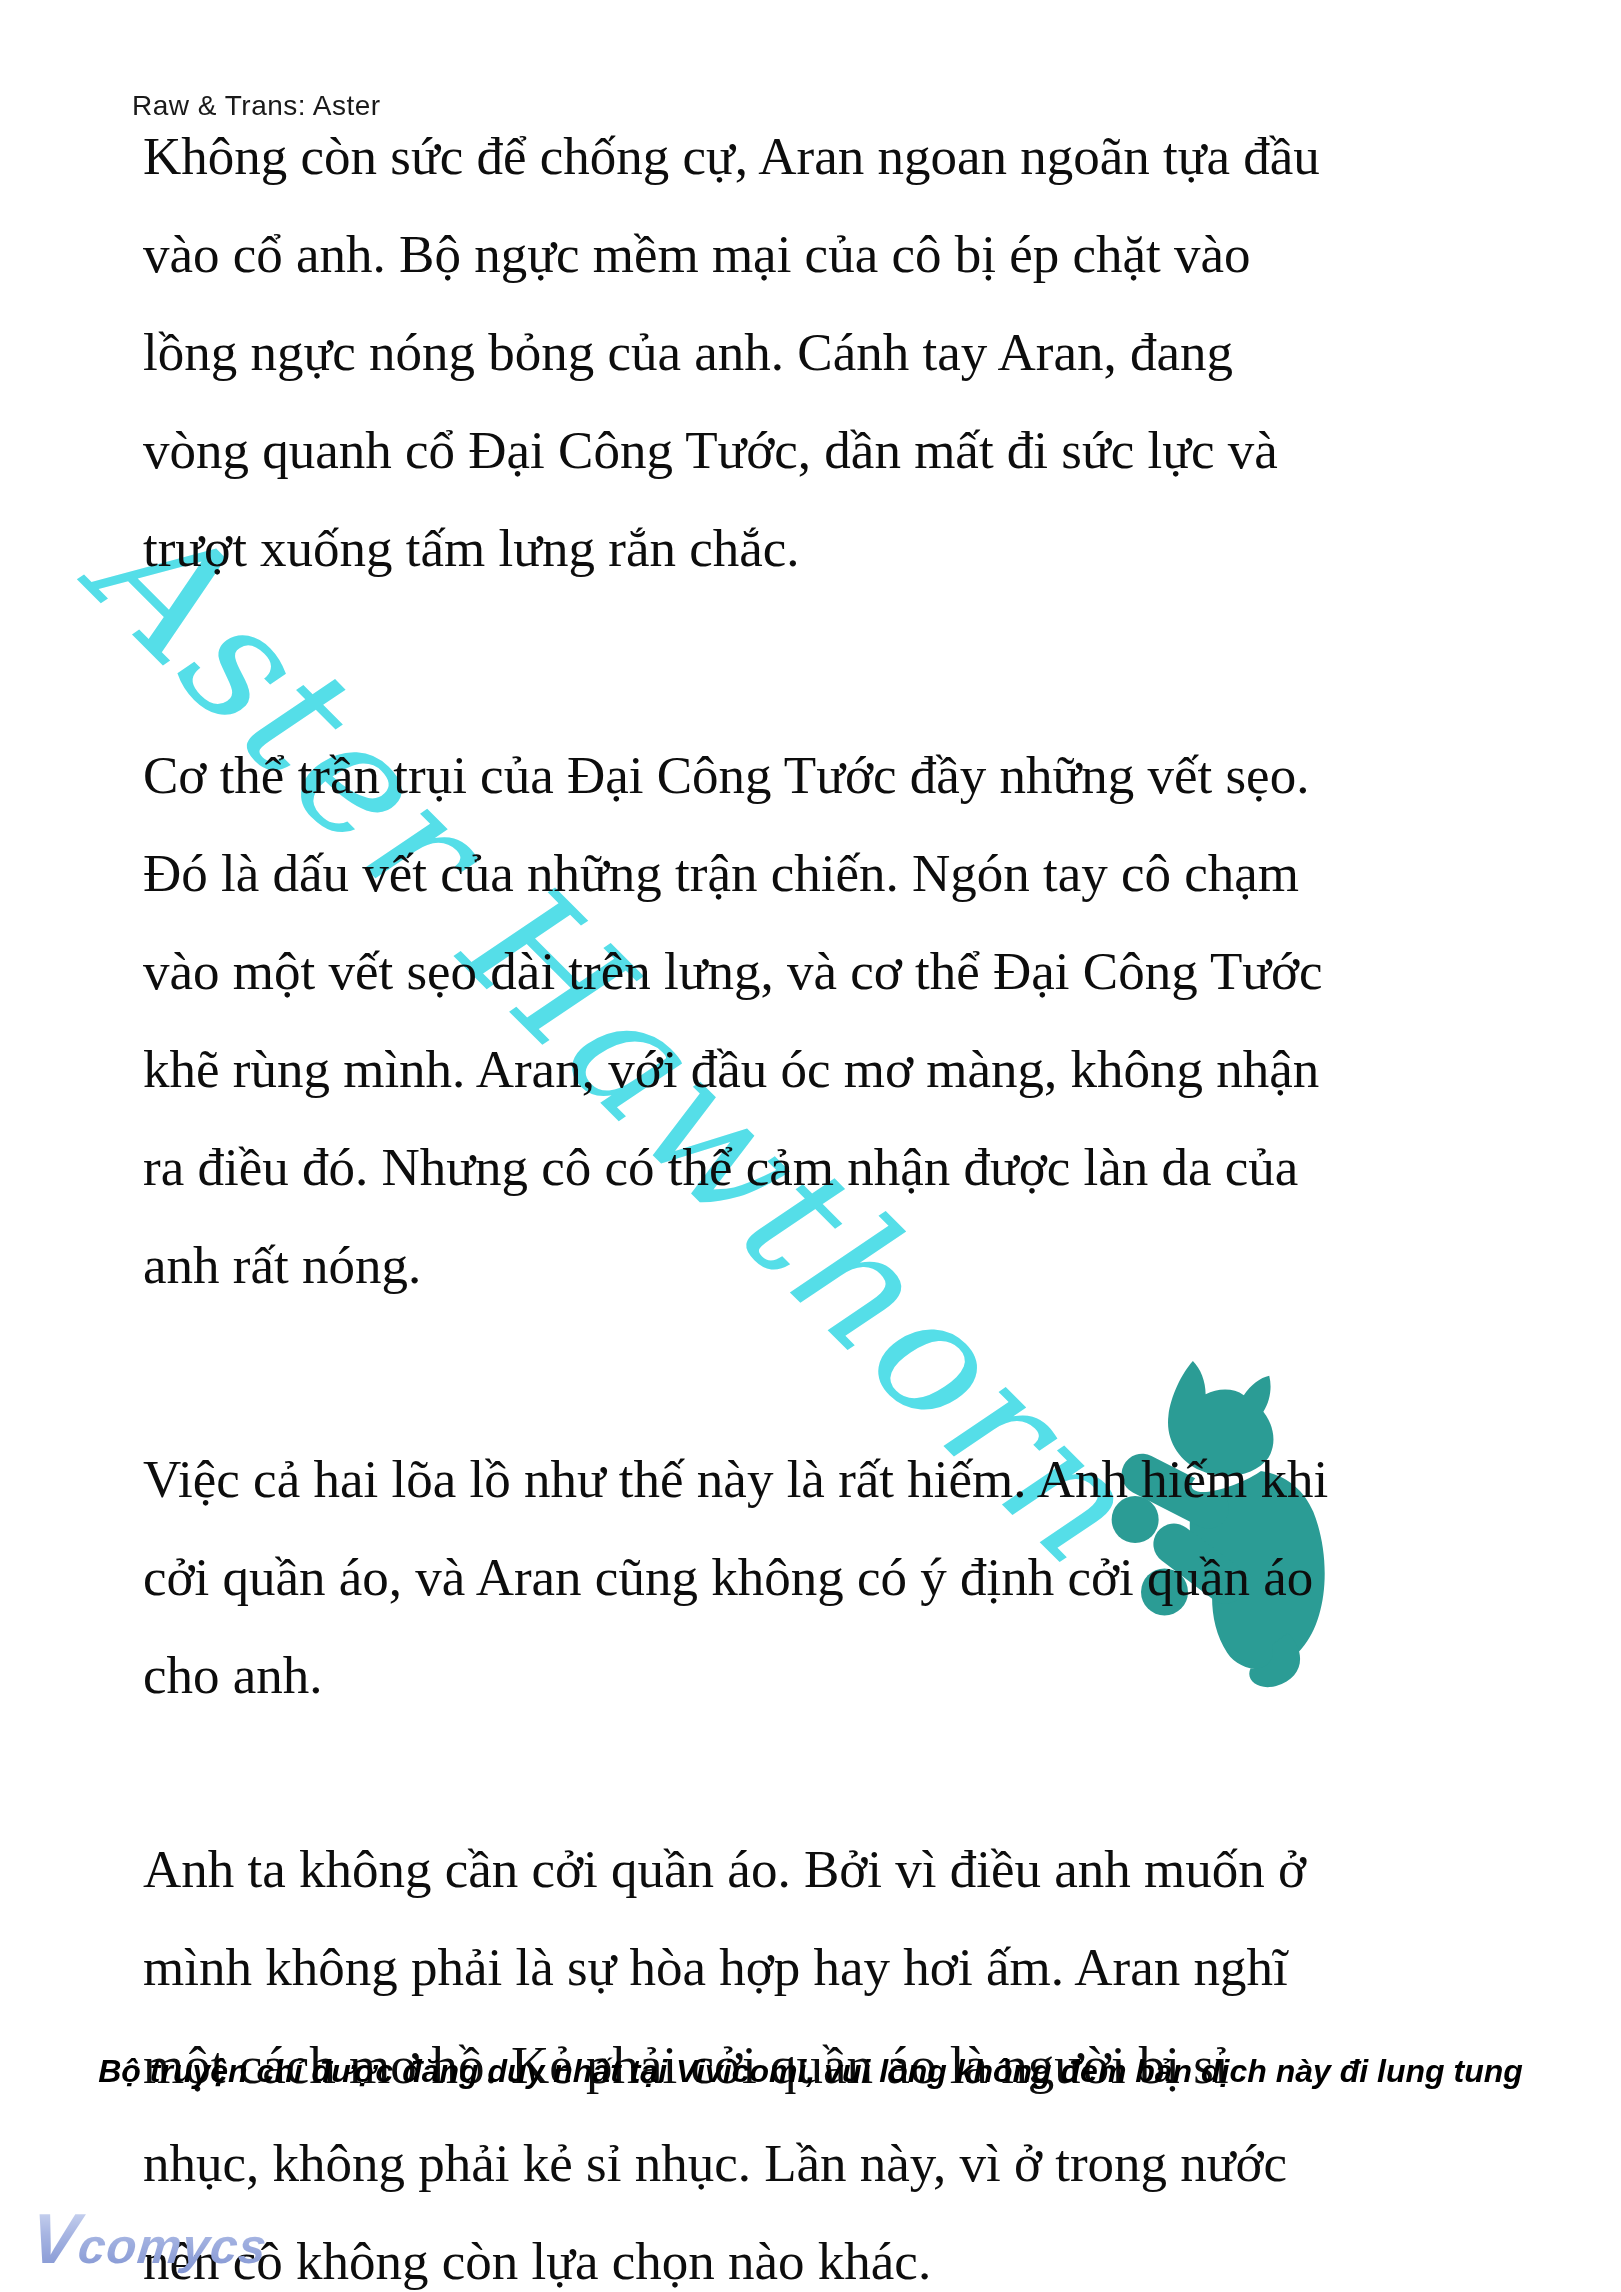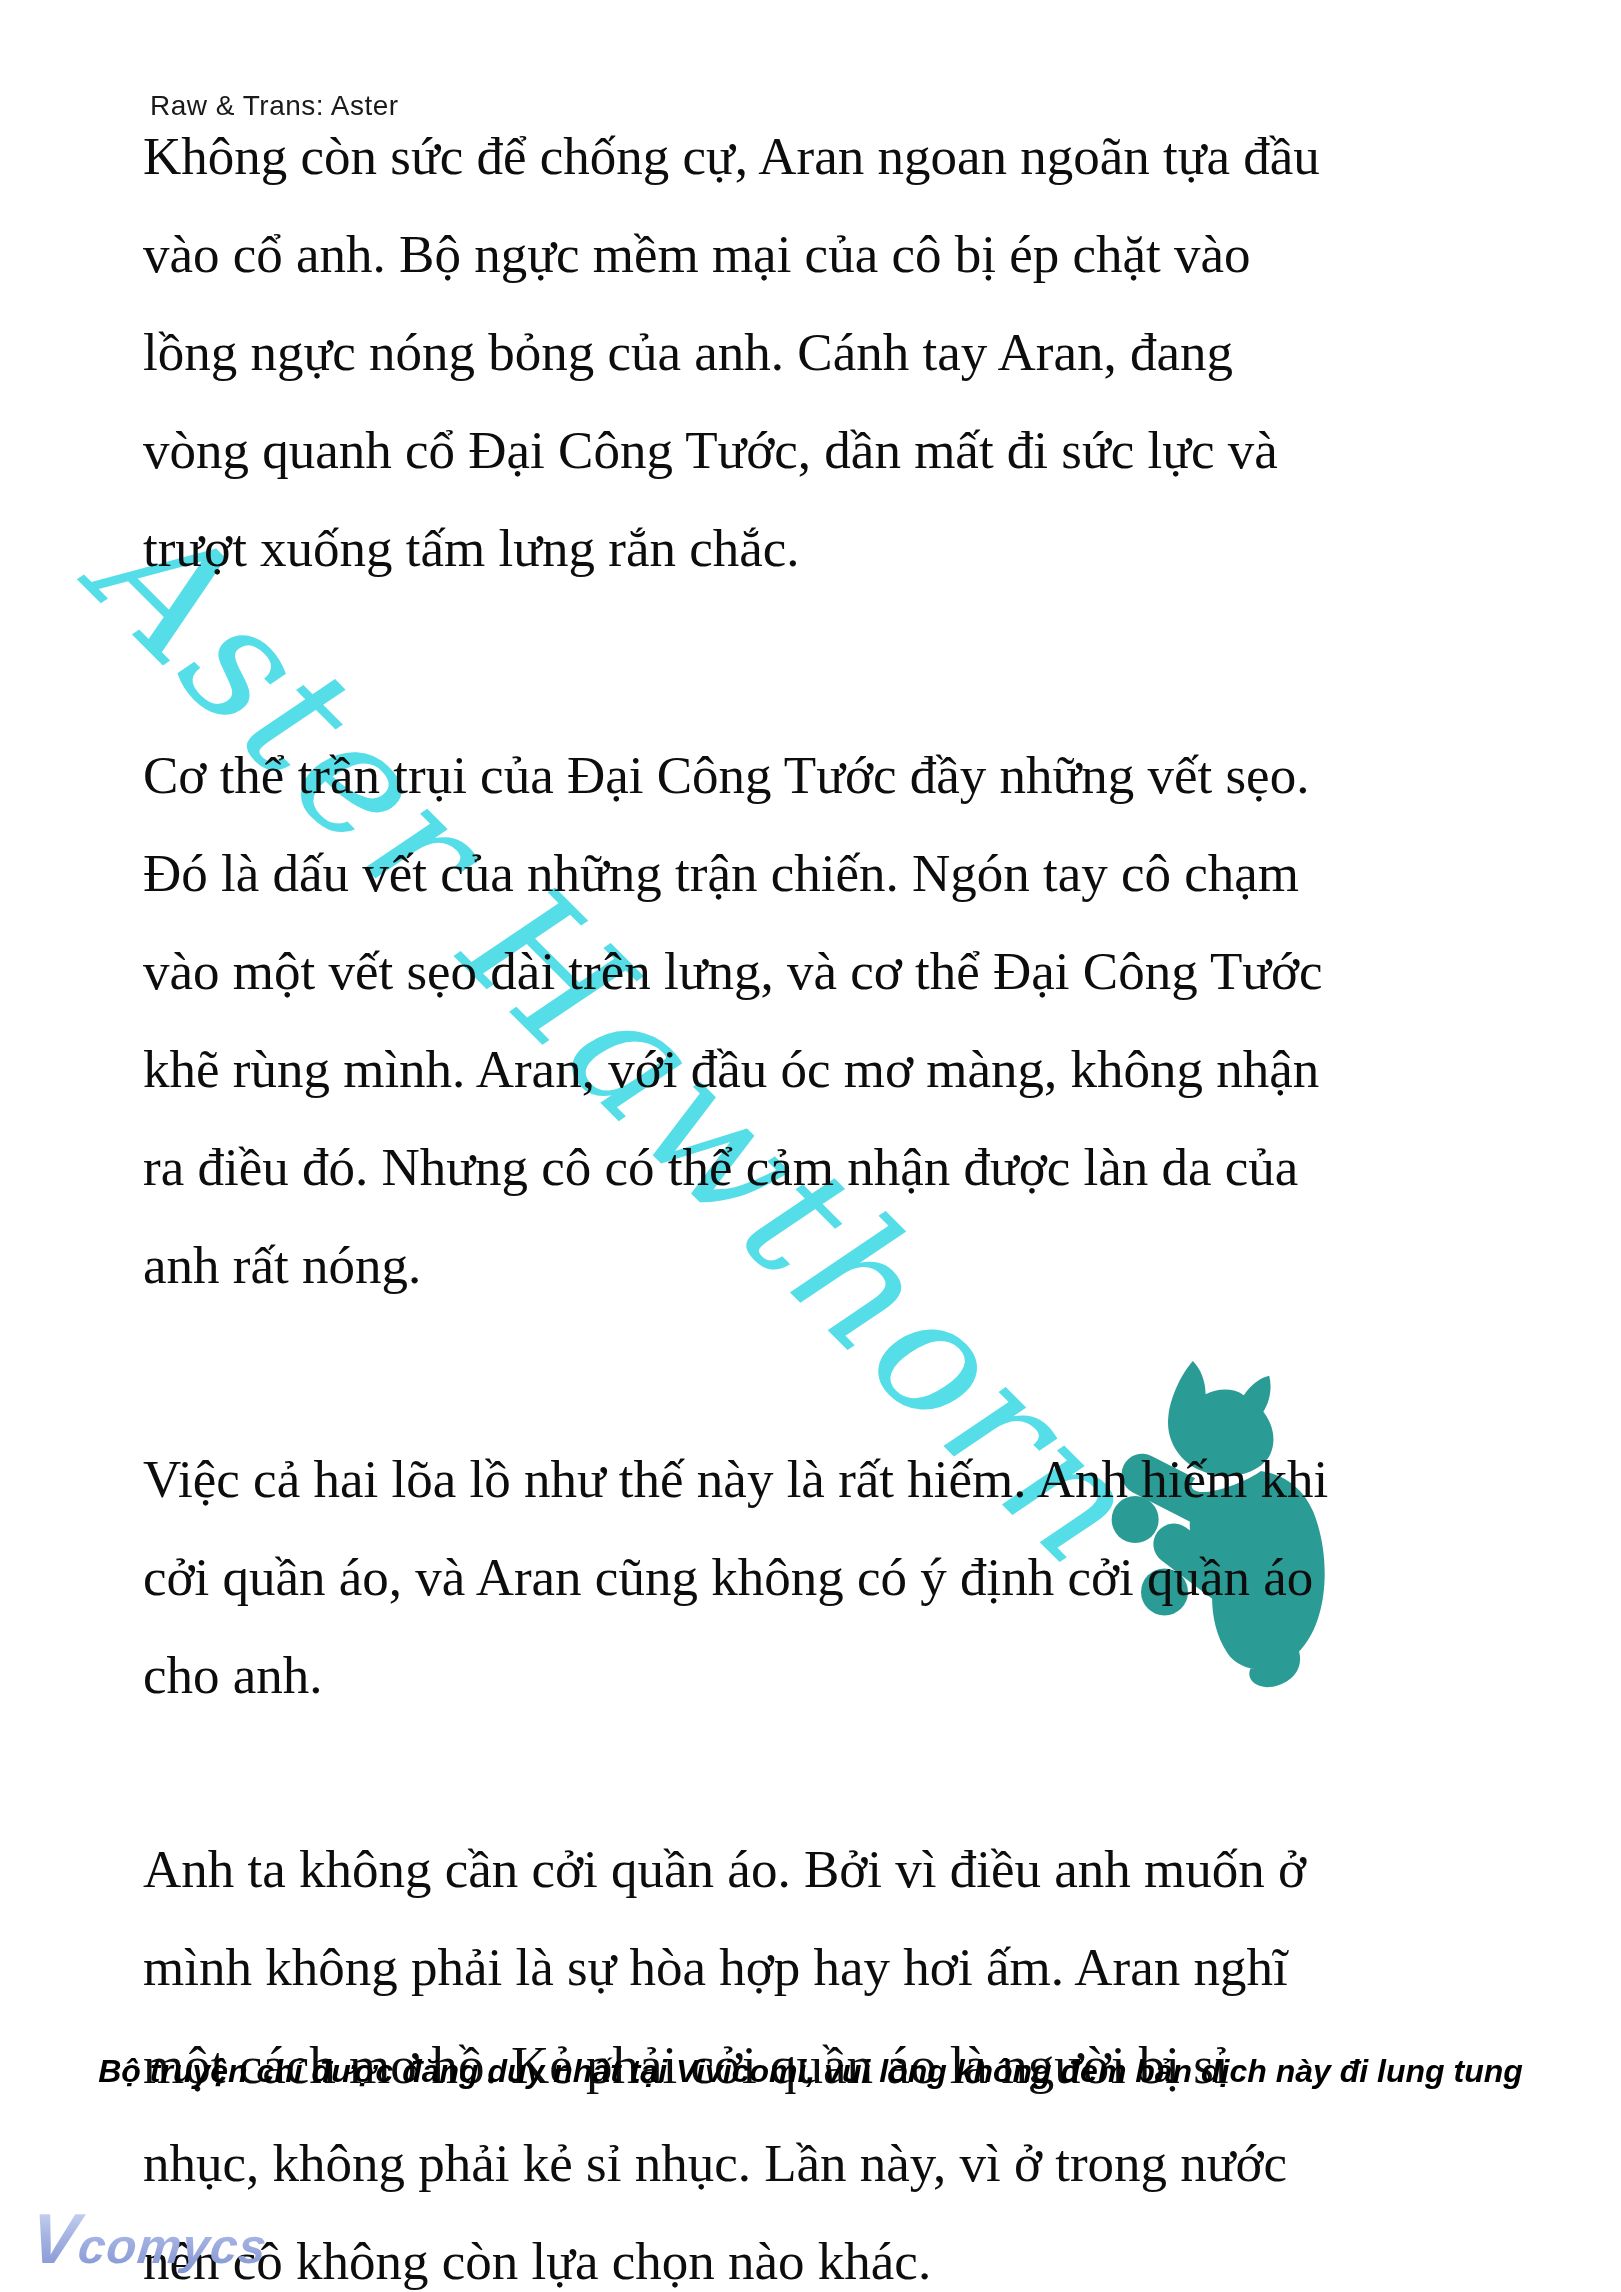--- a/index.html
+++ b/index.html
@@ -8,21 +8,21 @@
     width: 1621px;
     height: 2293px;
     margin: 0 auto;
     background: #ffffff;
     overflow: hidden;
     font-family: "Liberation Serif", serif;
   }
 
   .header-credit {
     position: absolute;
-    left: 150px;
+    left: 132px;
     top: 90px;
     font-family: "Liberation Sans", sans-serif;
     font-size: 28px;
     color: #1a1a1a;
     z-index: 3;
     letter-spacing: 0.5px;
   }
 
   
   .watermark {

